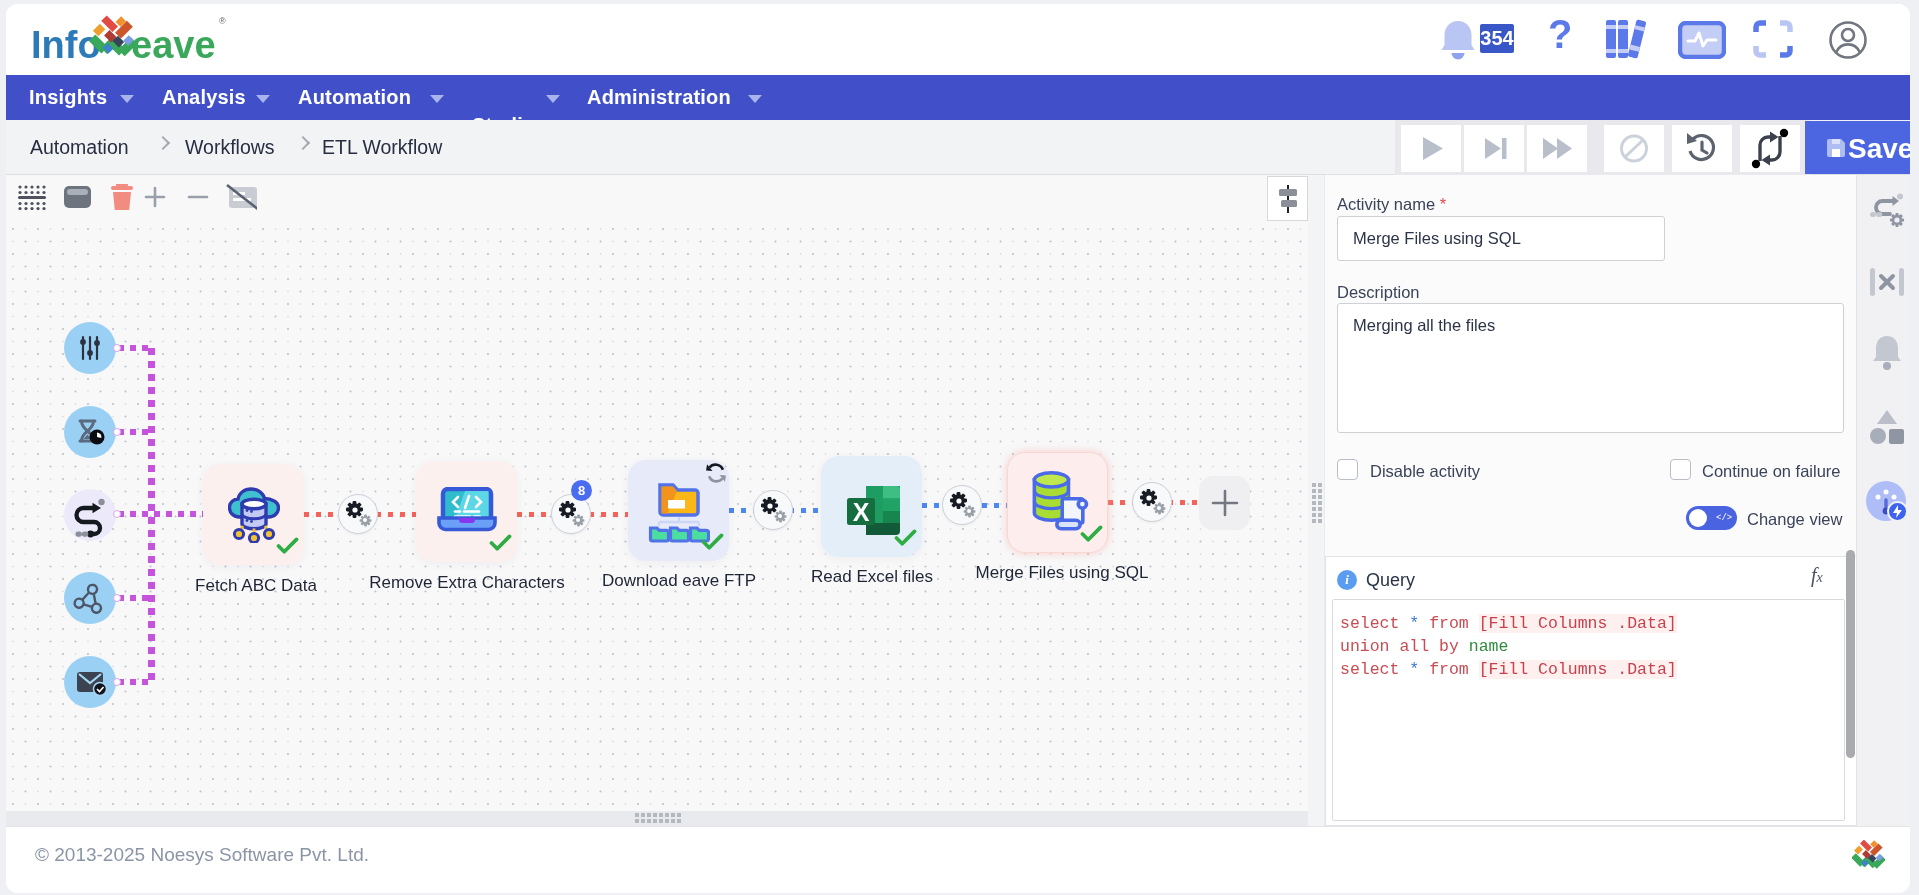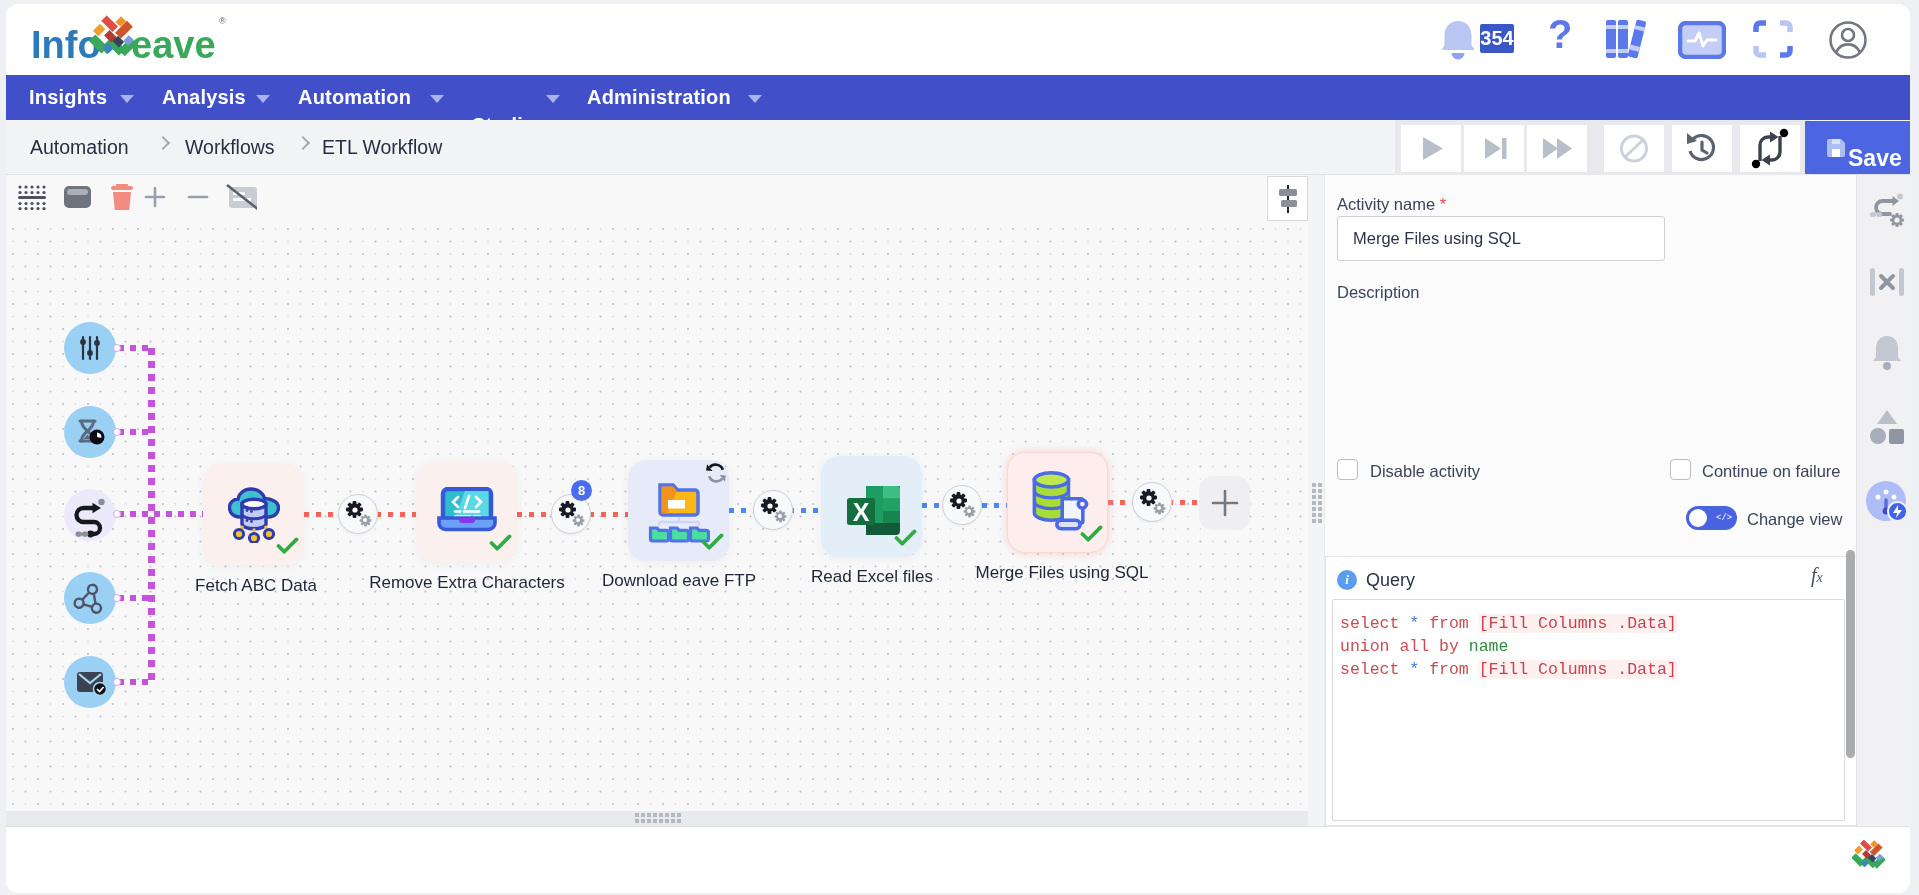--- a/index.html
+++ b/index.html
@@ -175,21 +175,21 @@
         <circle cx="44" cy="8" r="4.2" fill="#000"></circle>
         <circle cx="16" cy="39" r="4.2" fill="#000"></circle>
       </svg>
     </div>
     <div id="save">
       <svg style="position:absolute;left:19px;top:15px;" width="24" height="24" viewBox="0 0 24 24">
         <path d="M3 5 a2 2 0 0 1 2-2 h12 l4 4 v12 a2 2 0 0 1-2 2 h-14 a2 2 0 0 1-2-2 Z" fill="#aebdf2"></path>
         <rect x="8" y="13" width="8" height="8" fill="#fff"></rect>
         <rect x="8" y="3" width="8" height="5" fill="#fff" opacity=".55"></rect>
       </svg>
-      <span style="position:absolute;left:43px;top:24px;font-size:23px;">Save</span>
+      <span style="position:absolute;left:43px;top:12px;font-size:28px;">Save</span>
     </div>
   </div>
   <div id="content" class="abs">
     <div id="canvas" class="abs">
       <div id="dots" class="abs"><svg width="1302" height="591">
             <defs>
               <pattern id="dotp" width="25" height="25" patternUnits="userSpaceOnUse">
                 <circle cx="7" cy="9" r="1.05" fill="#bcc0ca"></circle>
                 <circle cx="19.5" cy="9" r="1" fill="#dfe1e5"></circle>
                 <circle cx="7" cy="21.5" r="1" fill="#dfe1e5"></circle>
@@ -530,20 +530,21 @@
             <rect x="6" y="30" width="4" height="4"></rect>
           <rect x="0" y="36" width="4" height="4"></rect>
             <rect x="6" y="36" width="4" height="4"></rect>
         </g>
       </svg>
     </div>
     <div id="panel" class="abs">
       <div class="plabel" style="left:12px;top:20px;">Activity name <span style="color:#e5484d;">*</span></div>
       <div class="pinput" style="left:12px;top:41px;width:328px;height:45px;line-height:43px;padding-left:15px;">Merge Files using SQL</div>
       <div class="plabel" style="left:12px;top:108px;">Description</div>
+      <div class="pinput" style="left:12px;top:128px;width:507px;height:130px;padding:12px 15px;">Merging all the files</div>
       <div class="cbox" style="left:12px;top:284px;"></div>
       <div class="plabel" style="left:45px;top:287px;">Disable activity</div>
       <div class="cbox" style="left:345px;top:284px;"></div>
       <div class="plabel" style="left:377px;top:287px;">Continue on failure</div>
       <div class="abs" style="left:361px;top:331px;width:51px;height:24px;background:#4a63e0;border-radius:12px;">
         <div style="position:absolute;left:3px;top:3px;width:18px;height:18px;border-radius:50%;background:#fff;"></div>
         <span style="position:absolute;left:30px;top:7px;font-size:9px;color:#fff;font-family:'Liberation Mono',monospace;">&lt;/&gt;</span>
       </div>
       <div class="plabel" style="left:422px;top:335px;">Change view</div>
 
@@ -595,17 +596,18 @@
         </svg>
         <div style="position:absolute;left:21px;top:20px;width:21px;height:21px;border-radius:50%;background:#3d63ef;border:2px solid #f1f1f4;">
           <svg width="17" height="17" viewBox="0 0 17 17">
               <polygon points="9,2 4,10 8,10 7,15 13,7 9,7" fill="#fff"></polygon>
             </svg>
         </div>
       </div>
     </div>
   </div>
   <div id="footer" class="abs">
+    <span style="position:absolute;left:29px;top:17px;font-size:19px;color:#8b95a5;">© 2013-2025 Noesys Software Pvt. Ltd.</span>
     <svg style="position:absolute;left:1846px;top:13px;" width="33" height="31" viewBox="0 0 66 62">
       <use href="#wmark"></use>
     </svg>
   </div>
 </div>
 
 </body></html>

